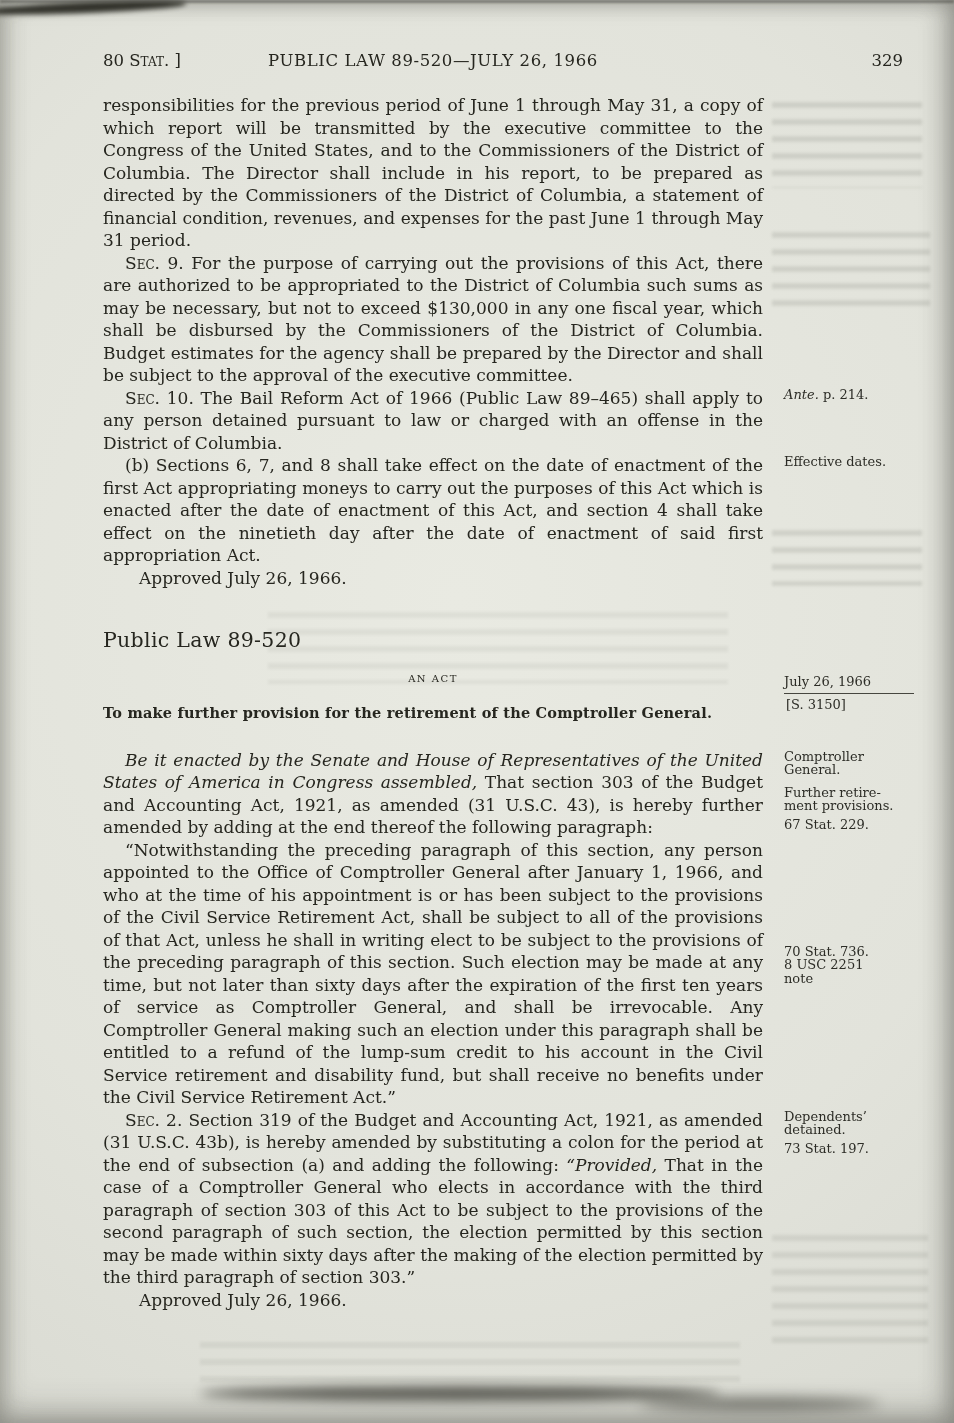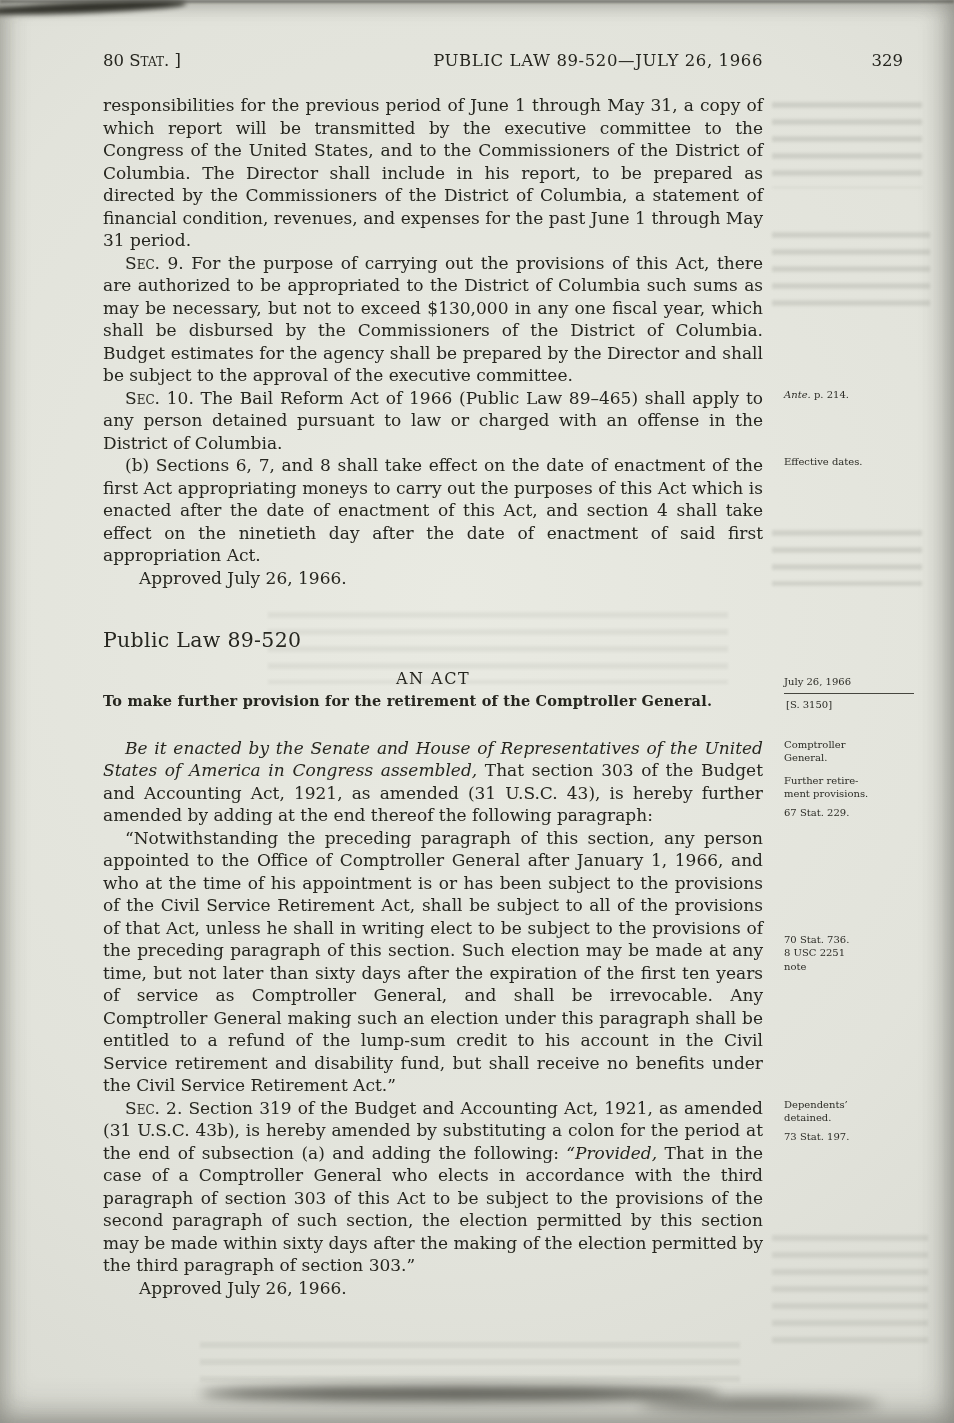--- a/index.html
+++ b/index.html
@@ -31,35 +31,35 @@
     line-height: 22.5px;
   }
   .page-header {
     position: relative;
     width: 800px;
     height: 24px;
     margin-bottom: 20px;
     font-size: 16.5px;
   }
   .hdr-left  { position: absolute; left: 0; top: 0; }
-  .hdr-center{ position: absolute; left: 0; top: 0; width: 660px; text-align: right; letter-spacing: 0.6px; }
+  .hdr-center{ position: absolute; left: 0; top: 0; width: 660px; text-align: center; letter-spacing: 0.6px; }
   .hdr-right { position: absolute; right: 0; top: 0; }
 
   p.body-p { margin: 0; text-align: justify; }
   .ind      { text-indent: 22px; }
   .approved { text-indent: 36px; text-align: left; }
   .has-note { position: relative; }
 
   .margin-note {
     display: block;
     position: absolute;
     top: 1px;
     left: 681px;
     width: 140px;
-    font-size: 10px;
+    font-size: 13px;
     line-height: 13.5px;
     font-style: normal;
     font-weight: normal;
     text-align: left;
     text-indent: 0;
     letter-spacing: 0;
     color: #2c2c26;
   }
   .mn-line   { display: block; }
   .mn-gap    { margin-top: 9px; }
@@ -71,21 +71,21 @@
 
   .act2 { margin-top: 40px; }
   .act-head { position: relative; margin-bottom: 24px; }
   .pl-heading {
     margin: 16px 0 16px 0;
     font-size: 20.5px;
     font-weight: normal;
     letter-spacing: 0.3px;
     text-align: left;
   }
-  .an-act   { text-align: center; font-size: 16px; letter-spacing: 1.5px; margin-bottom: 0; }
+  .an-act   { text-align: center; font-size: 10px; letter-spacing: 1.5px; margin-bottom: 12px; }
   .act-title{ font-weight: bold; font-size: 14.5px; letter-spacing: 0.2px; }
 
   .sc { font-variant: small-caps; }
   i, em { font-style: italic; }
 
   
   .artifact, .ghost { position: absolute; pointer-events: none; }
   .tl {
     top: 2px; left: -14px; width: 200px; height: 11px;
     background: #191912; transform: rotate(-2.4deg);

